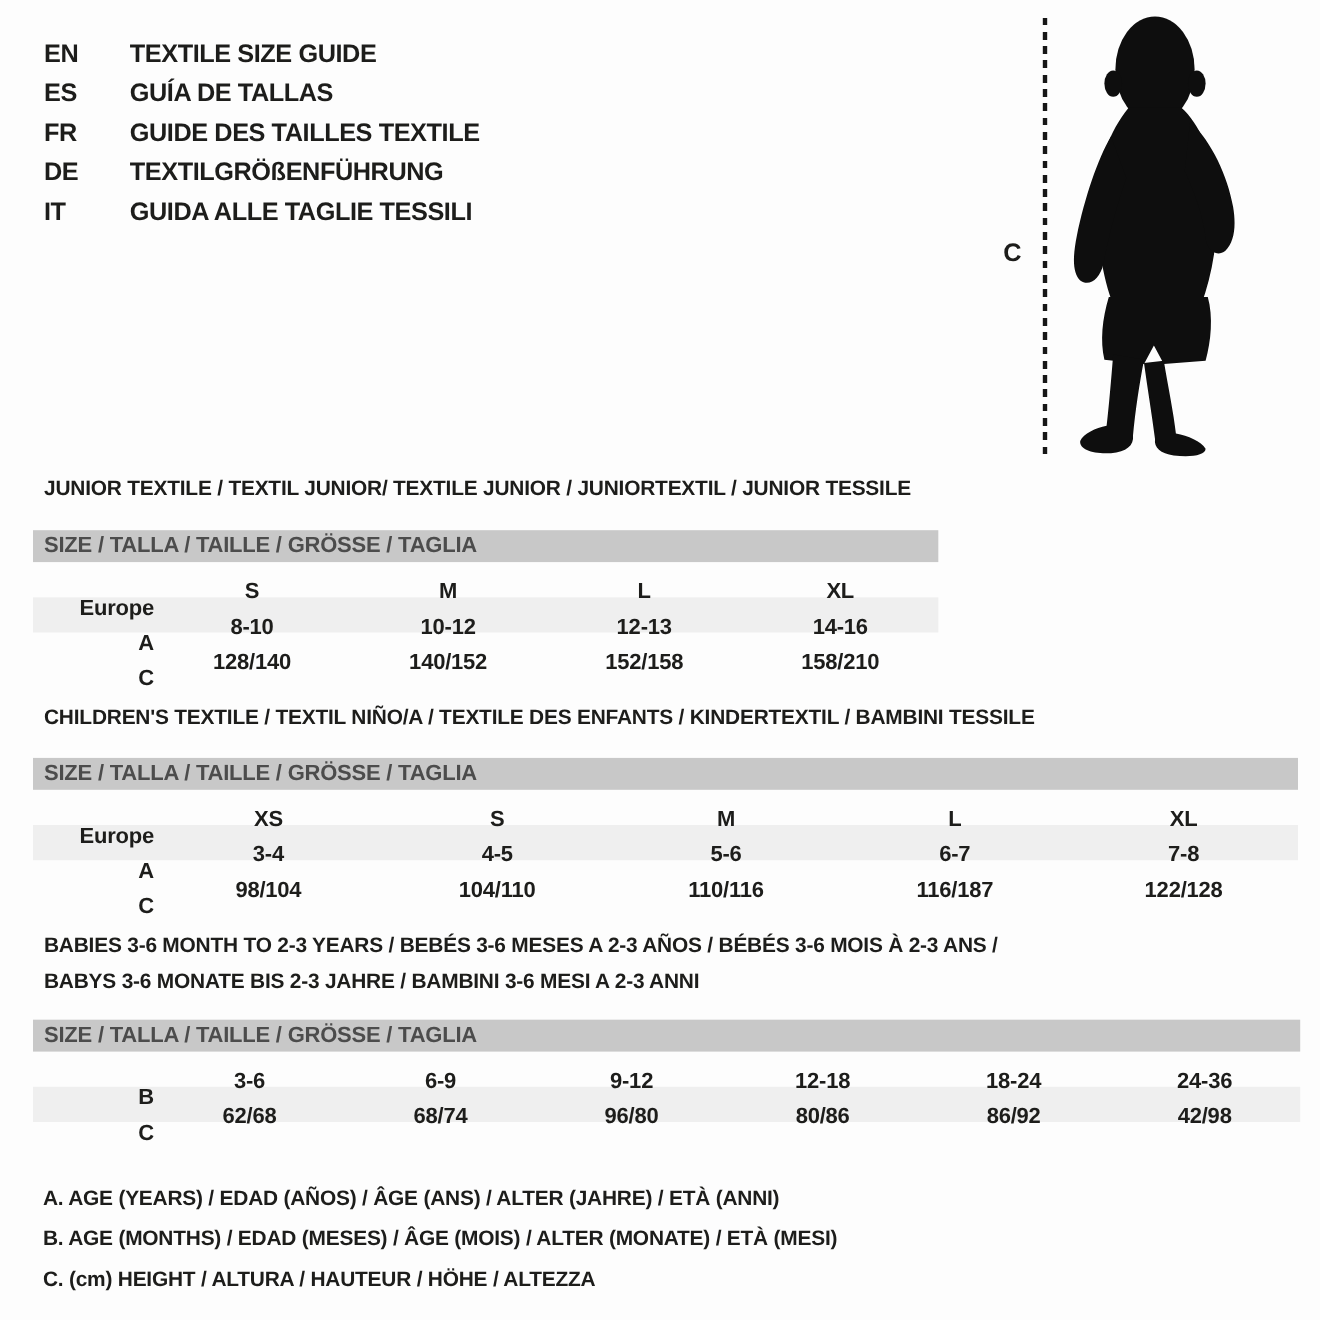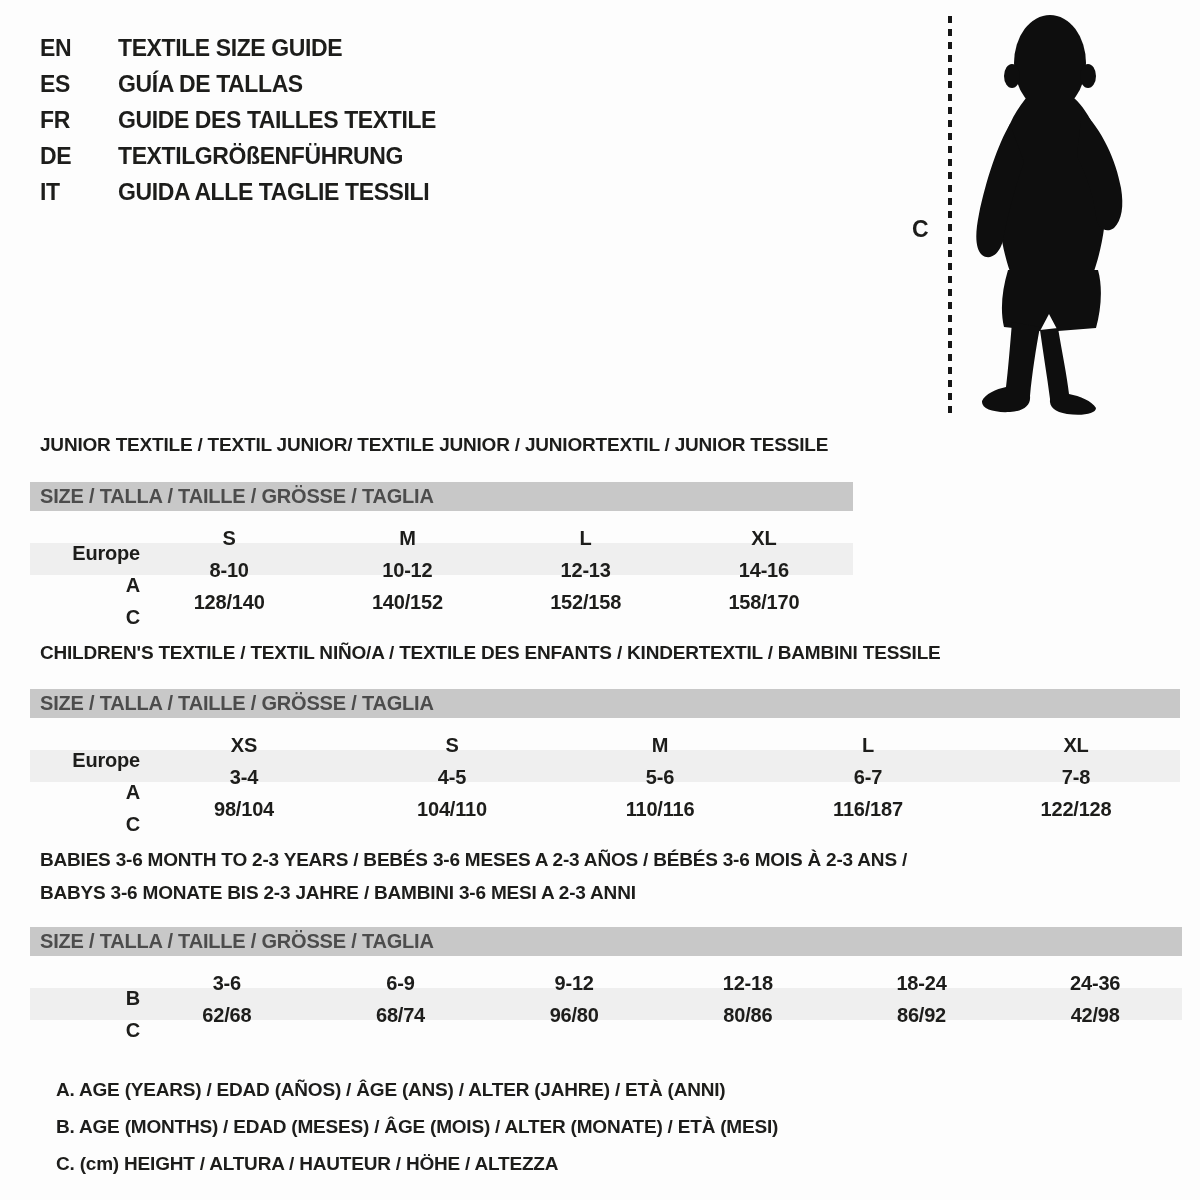--- a/index.html
+++ b/index.html
@@ -29,21 +29,21 @@
   .table { position:absolute; left:30px; }
   .size-bar { height:29px; background:#c8c8c8; color:#4c4c4c; font-weight:700;
               font-size:20px; display:flex; align-items:center; padding-left:10px;
               letter-spacing:-0.2px; box-sizing:border-box; }
   .trow { height:32px; display:grid; align-items:center; font-size:20px;
           font-weight:700; letter-spacing:-0.2px; }
   .trow.shaded { background:#efefef; }
   .rlabel { padding-left:10px; text-align:right;margin-top:31px; }
   .tcell { text-align:center; }
   
-  .legend { position:absolute; left:56px; top:1071px; }
+  .legend { position:absolute; left:39px; top:1071px; }
   .legend-line { height:37px; display:flex; align-items:center; font-size:19px;
                  font-weight:700; letter-spacing:-0.2px; white-space:nowrap; }
 </style>
 </head>
 <body>
 
 <div class="page">
 
   <div class="langs">
     <div class="lang-row">
@@ -97,21 +97,21 @@
         <span class="tcell">8-10</span>
         <span class="tcell">10-12</span>
         <span class="tcell">12-13</span>
         <span class="tcell">14-16</span>
       </div>
       <div class="trow" style="grid-template-columns: 110px repeat(4, 1fr);">
         <span class="rlabel">C</span>
         <span class="tcell">128/140</span>
         <span class="tcell">140/152</span>
         <span class="tcell">152/158</span>
-        <span class="tcell">158/170</span>
+        <span class="tcell">158/210</span>
       </div>
     </div>
 
   <div class="section-title" style="top:642px;">CHILDREN'S TEXTILE / TEXTIL NIÑO/A / TEXTILE DES ENFANTS / KINDERTEXTIL / BAMBINI TESSILE</div>
   <div class="table" style="top:689px; width:1150px;">
     <div class="size-bar">SIZE / TALLA / TAILLE / GRÖSSE / TAGLIA</div>
   <div class="trow" style="grid-template-columns: 110px repeat(5, 1fr);">
         <span class="rlabel">Europe</span>
         <span class="tcell">XS</span>
         <span class="tcell">S</span>

